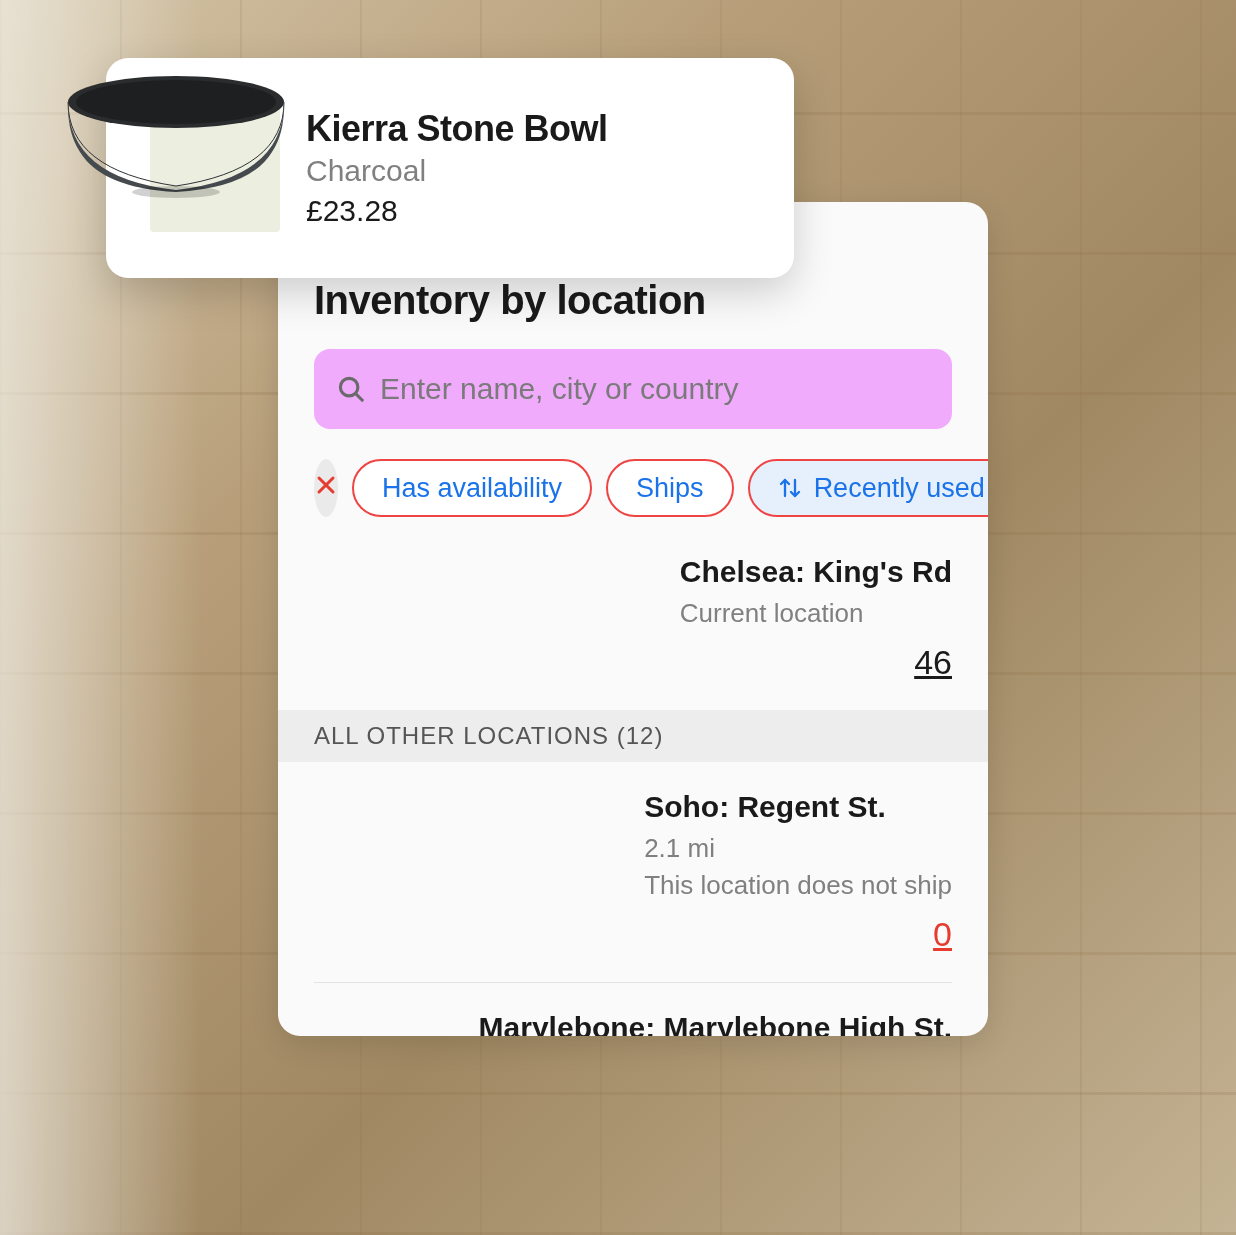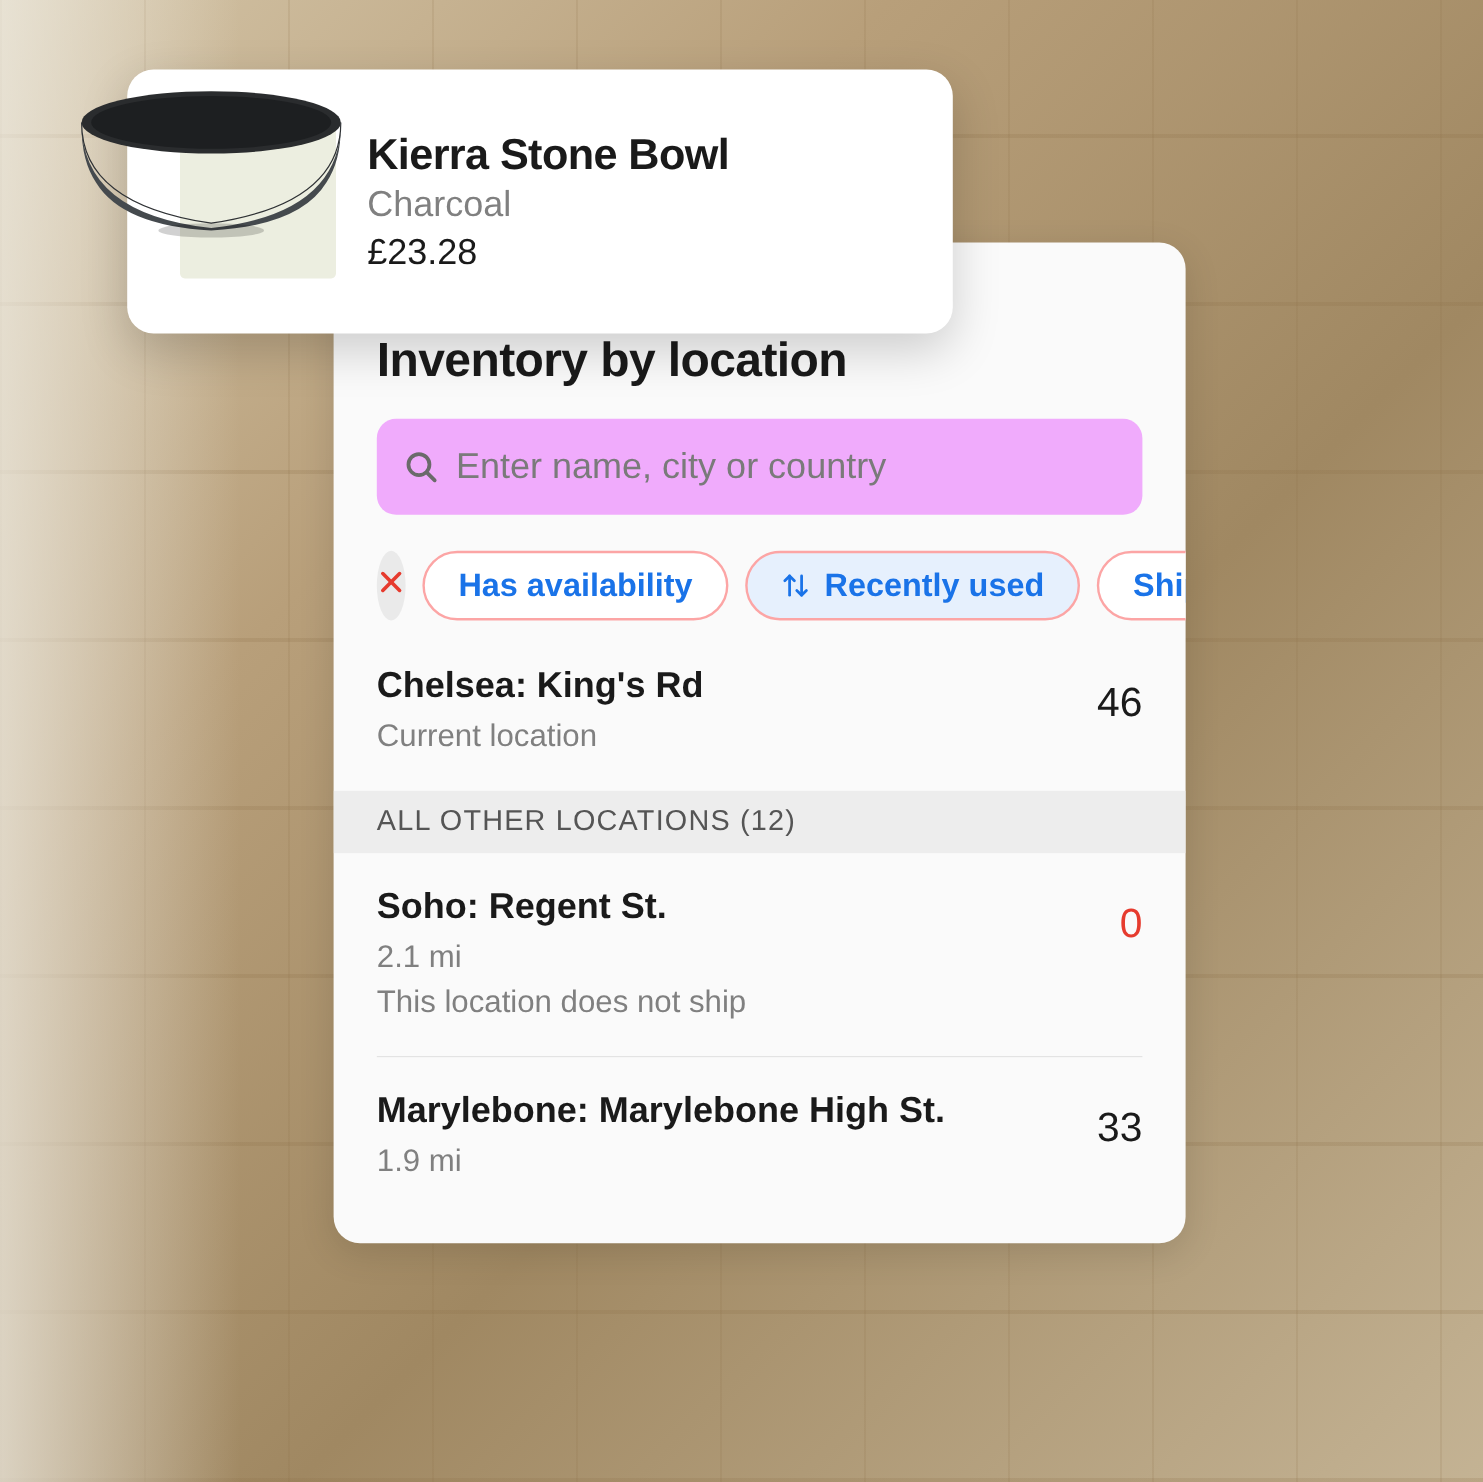--- a/index.html
+++ b/index.html
@@ -98,64 +98,66 @@
       display: flex;
       align-items: center;
       justify-content: center;
       color: #e63b2e;
       font-size: 28px;
       font-weight: 500;
       cursor: pointer;
     }
     .chip {
       height: 58px;
-      border: 2px solid #fca5a5;
+      border: 2px solid #ef4444;
       border-radius: 29px;
       display: inline-flex;
       align-items: center;
       padding: 12px 28px;
       font-size: 27px;
-      font-weight: 700;
+      font-weight: 400;
       color: #1a73e8;
       background: #fff;
       cursor: pointer;
       white-space: nowrap;
     }
     .chip.active {
       background: #e6f0fd;
     }
     .chip .sort-icon {
       margin-right: 12px;
       display: inline-flex;
       align-items: center;
     }
 
     .loc-row {
       display: flex;
-      align-items: flex-start;
+      align-items: flex-end;
       justify-content: space-between;
       padding: 2px 0 28px 0;
+      flex-direction: column;
     }
     .loc-info { flex: 1; }
     .loc-name {
       font-size: 30px;
       font-weight: 600;
       color: #1a1a1a;
       margin-bottom: 6px;
     }
     .loc-sub {
       font-size: 26px;
       color: #808080;
       line-height: 1.4;
     }
     .loc-count {
       font-size: 34px;
       font-weight: 500;
       color: #1a1a1a;
       padding-top: 12px;
+      text-decoration: underline;
     }
     .loc-count.zero { color: #e63b2e; }
 
     .section-header {
       background: #ededed;
       margin: 0 -36px;
       padding: 12px 36px;
       font-size: 24px;
       font-weight: 400;
       letter-spacing: 1px;
@@ -240,34 +242,34 @@
       <div class="clear-btn">
         <span>
           <svg width="24" height="24" viewBox="0 0 24 24" fill="none" stroke="#e63b2e" stroke-width="3" stroke-linecap="round">
             <line x1="5" y1="5" x2="19" y2="19"></line>
             <line x1="19" y1="5" x2="5" y2="19"></line>
           </svg>
         </span>
       </div>
       <div class="chip">
         <span>Has availability</span>
+      </div>
+      <div class="chip">
+        <span>Ships</span>
       </div>
       <div class="chip active">
         <span class="sort-icon">
           <svg width="24" height="24" viewBox="0 0 24 24" fill="none" stroke="#1a73e8" stroke-width="2.3" stroke-linecap="round" stroke-linejoin="round">
             <path d="M7 4v16"></path>
               <path d="M3 8l4-4 4 4"></path>
             <path d="M17 20V4"></path>
               <path d="M13 16l4 4 4-4"></path>
           </svg>
         </span>
         <span>Recently used</span>
-      </div>
-      <div class="chip">
-        <span>Ships</span>
       </div>
     </div>
 
     <div class="loc-row">
       <div class="loc-info">
         <div class="loc-name">Chelsea: King's Rd</div>
         <div class="loc-sub">Current location</div>
       </div>
       <div class="loc-count">46</div>
     </div>

